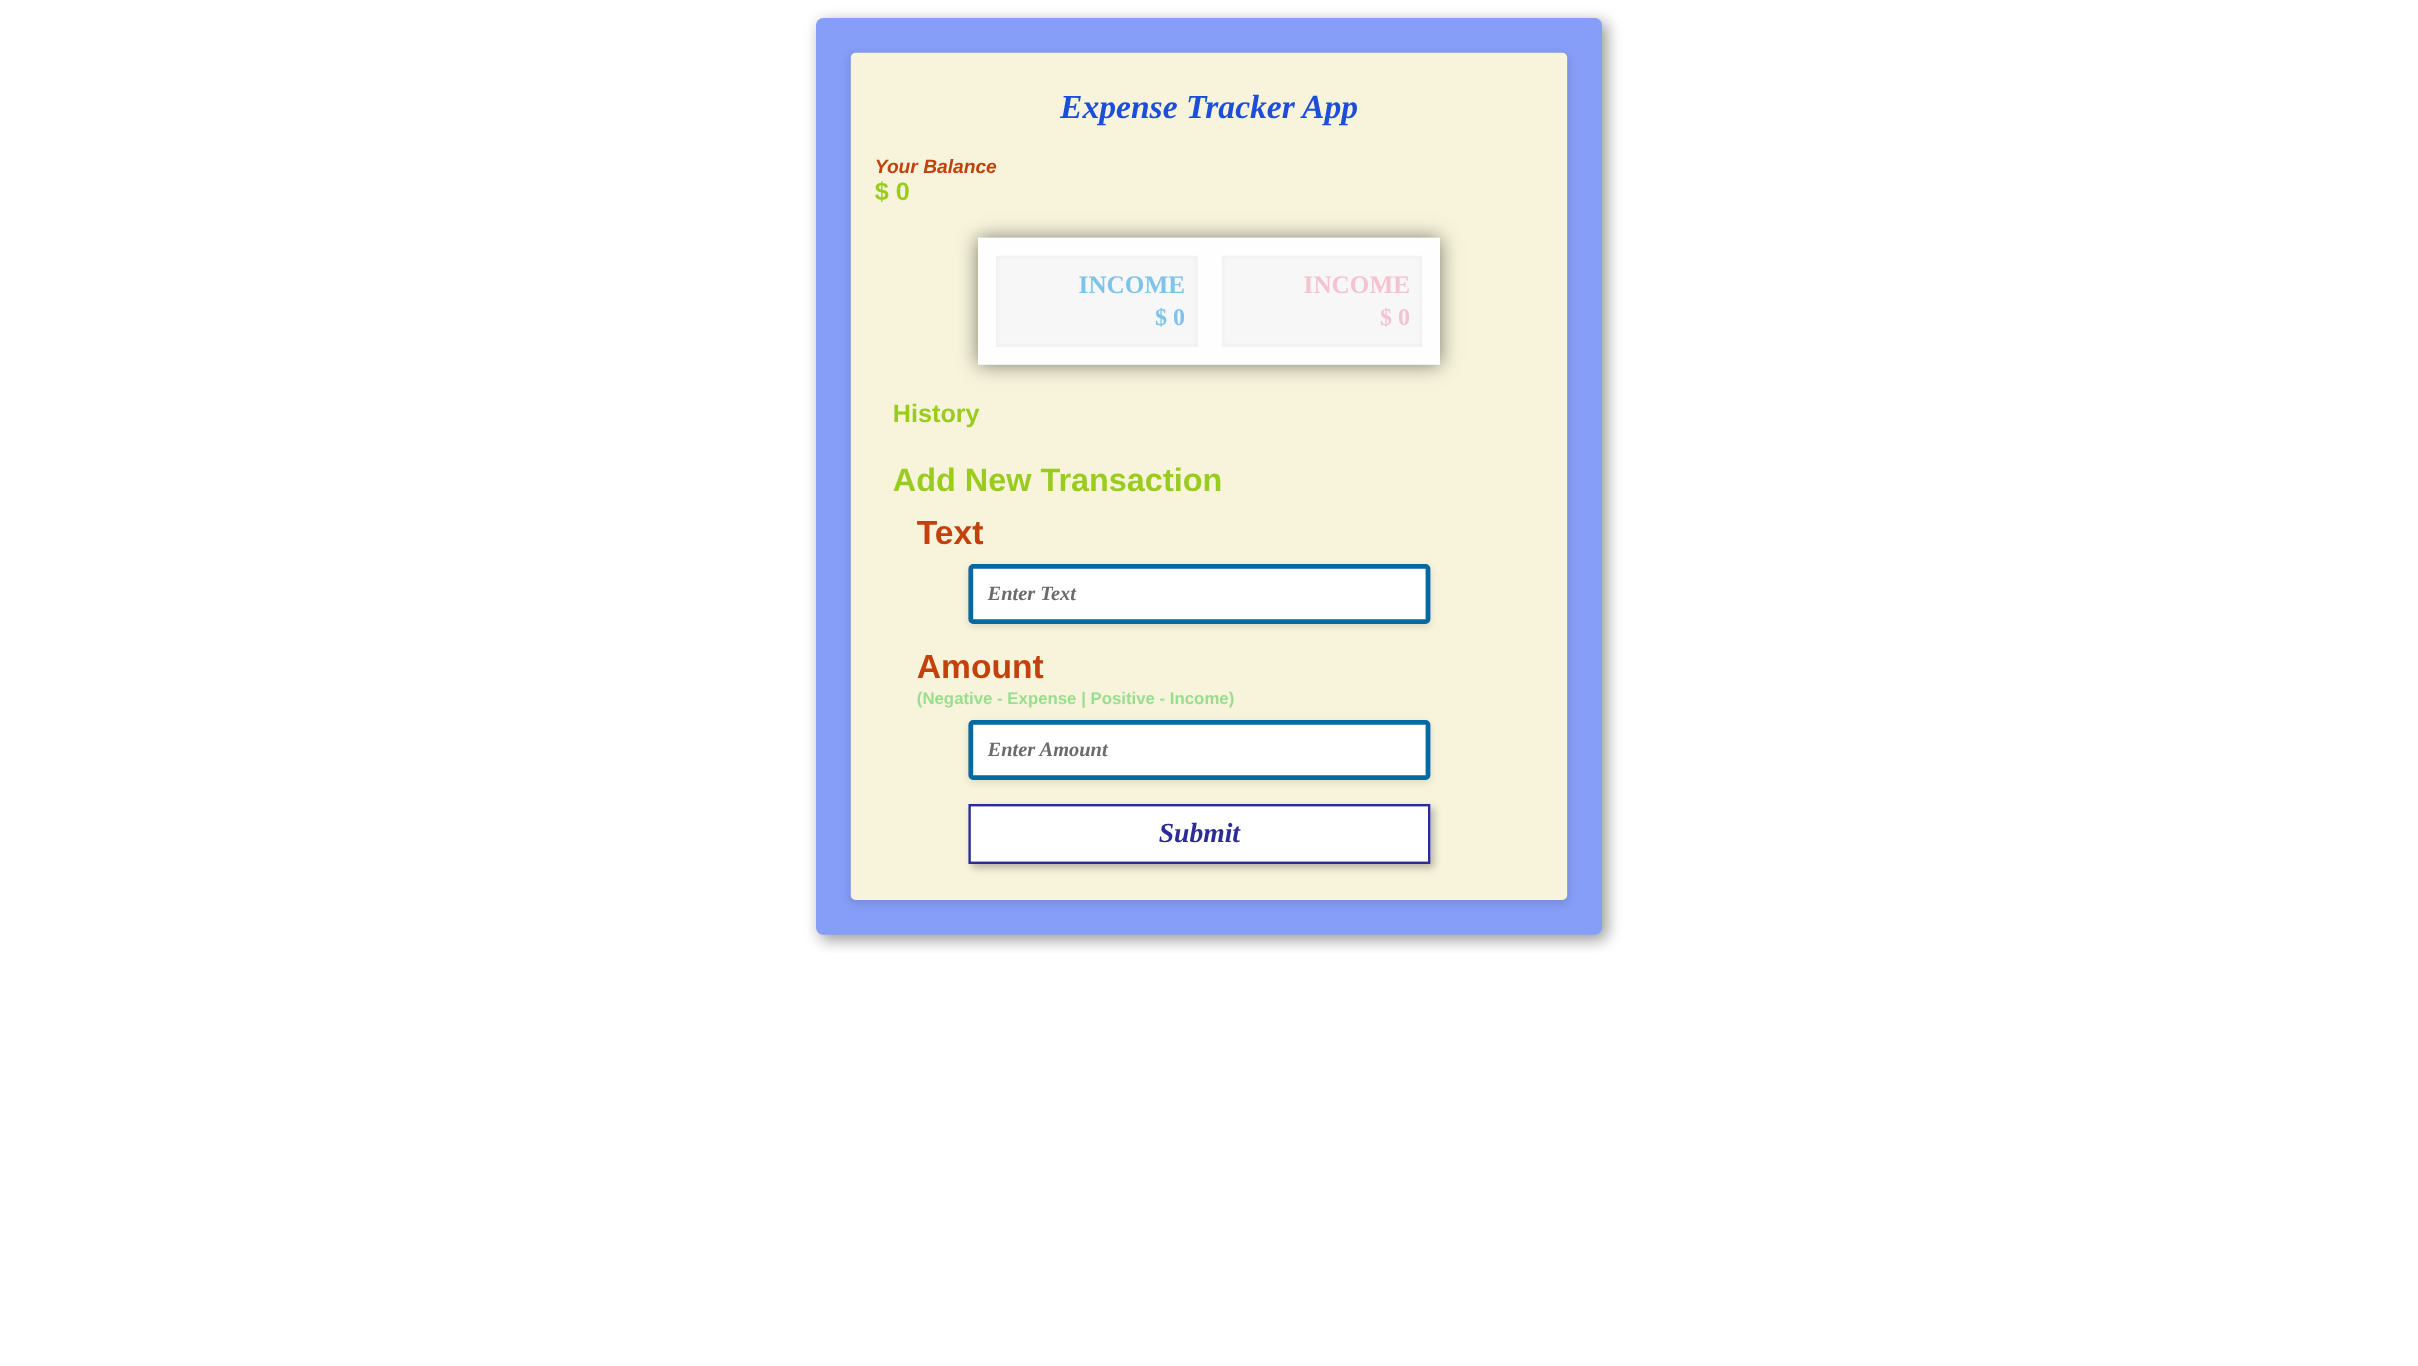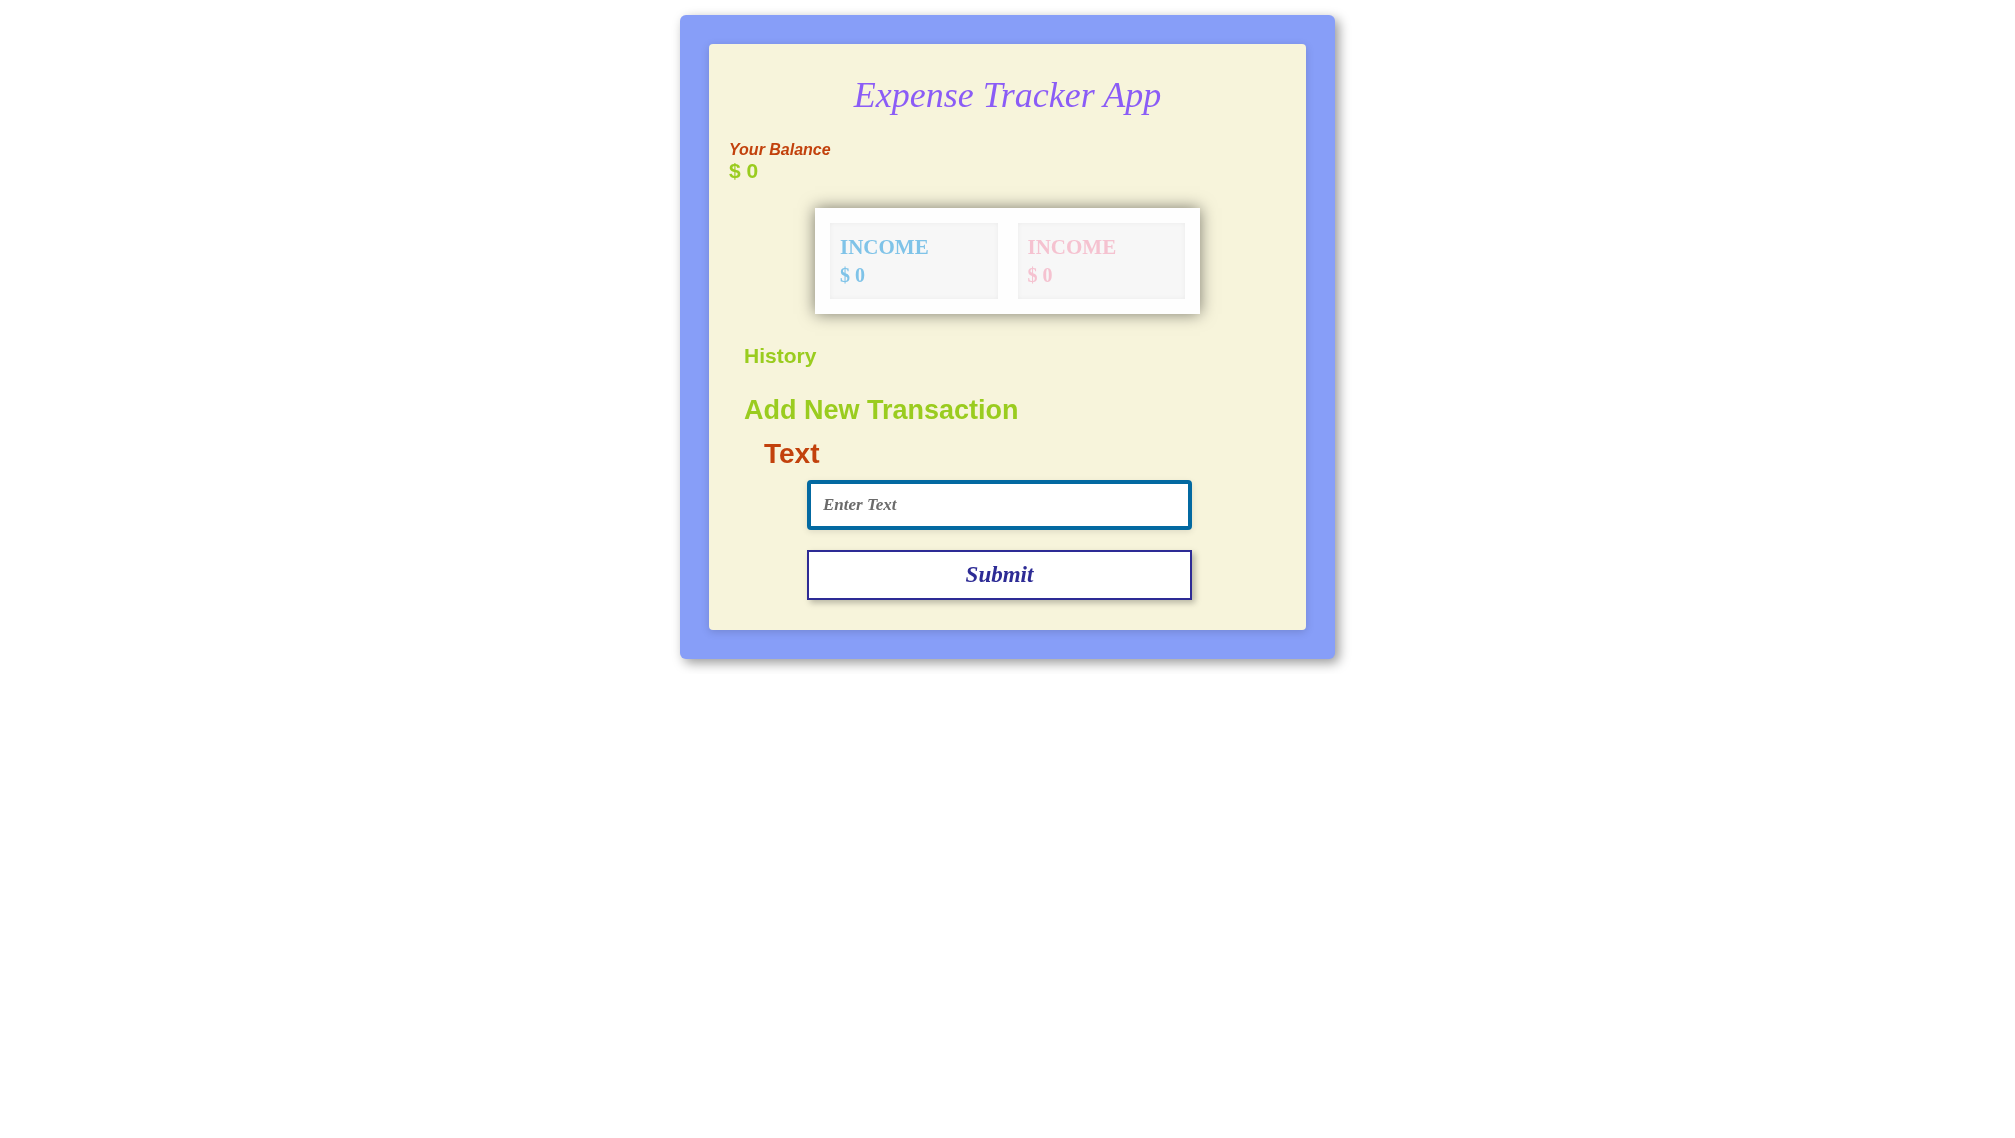--- a/index.html
+++ b/index.html
@@ -26,23 +26,23 @@
 
     .inner-container {
       background-color: #f7f4db;
       border-radius: 4px;
       padding: 30px 20px;
       box-shadow: 0 2px 8px rgba(0,0,0,0.15);
     }
 
     .app-title {
       text-align: center;
-      color: #8b5cf6;
-      font-size: 36px;
-      font-weight: normal;
+      color: #1d4ed8;
+      font-size: 28px;
+      font-weight: bold;
       font-style: italic;
       font-family: Georgia, 'Times New Roman', serif;
       margin-bottom: 25px;
     }
 
     .balance-section {
       margin-bottom: 25px;
     }
 
     .balance-label {
@@ -67,21 +67,21 @@
       padding: 15px;
       display: flex;
       gap: 20px;
       box-shadow: 0 0 15px rgba(0,0,0,0.5);
       margin-bottom: 30px;
     }
 
     .income-card, .expense-card {
       flex: 1;
       background-color: #f7f7f7;
-      text-align: left;
+      text-align: right;
       padding: 12px 10px;
       box-shadow: inset 0 0 5px rgba(0,0,0,0.05);
     }
 
     .income-title {
       color: #7fc3e8;
       font-size: 21px;
       font-weight: bold;
       font-family: Georgia, serif;
       margin-bottom: 4px;
@@ -222,18 +222,23 @@
     </div>
 
     <div class="add-transaction-section">
       <div class="add-title">Add New Transaction</div>
       
       <div class="form-group">
         <label class="form-label">Text</label>
         <input type="text" class="form-input" placeholder="Enter Text" style="">
       </div>
 
+      <div class="form-group">
+        <label class="form-label">Amount</label>
+        <span class="form-sublabel">(Negative - Expense | Positive - Income)</span>
+        <input type="text" class="form-input" placeholder="Enter Amount" style="">
+      </div>
 
       <button class="submit-button">Submit</button>
     </div>
 
   </div>
 </div>
 
 </body></html>

